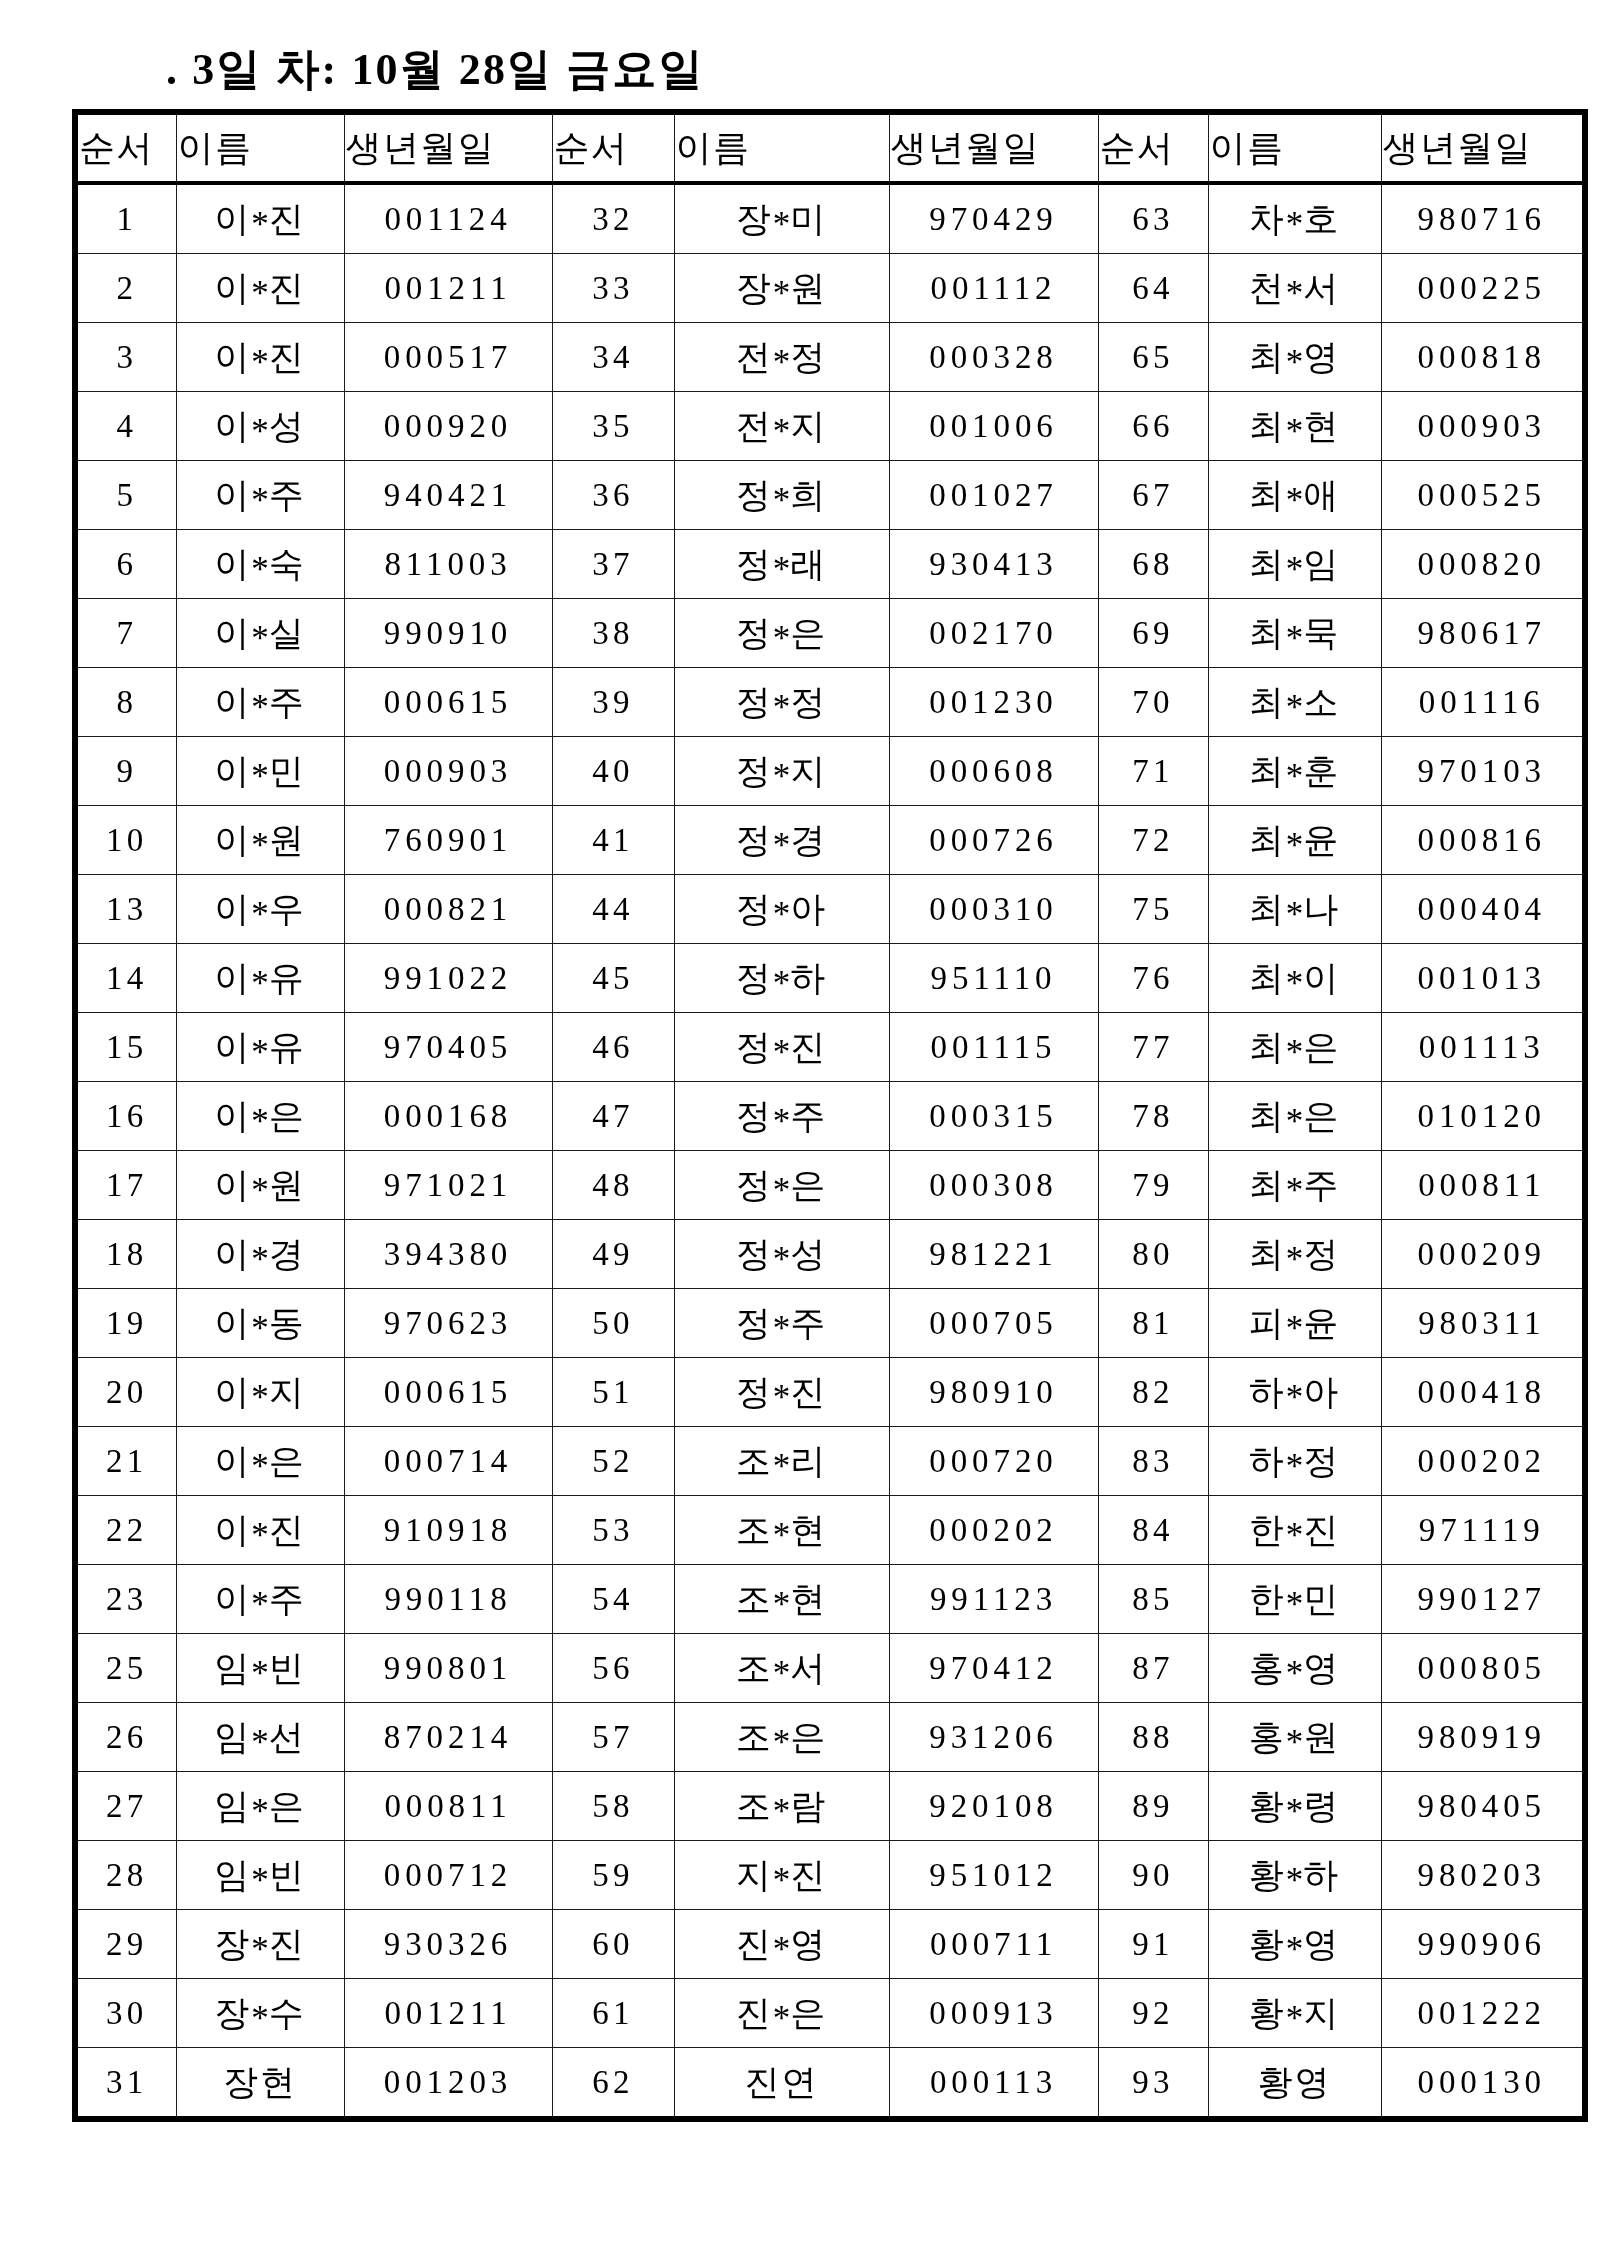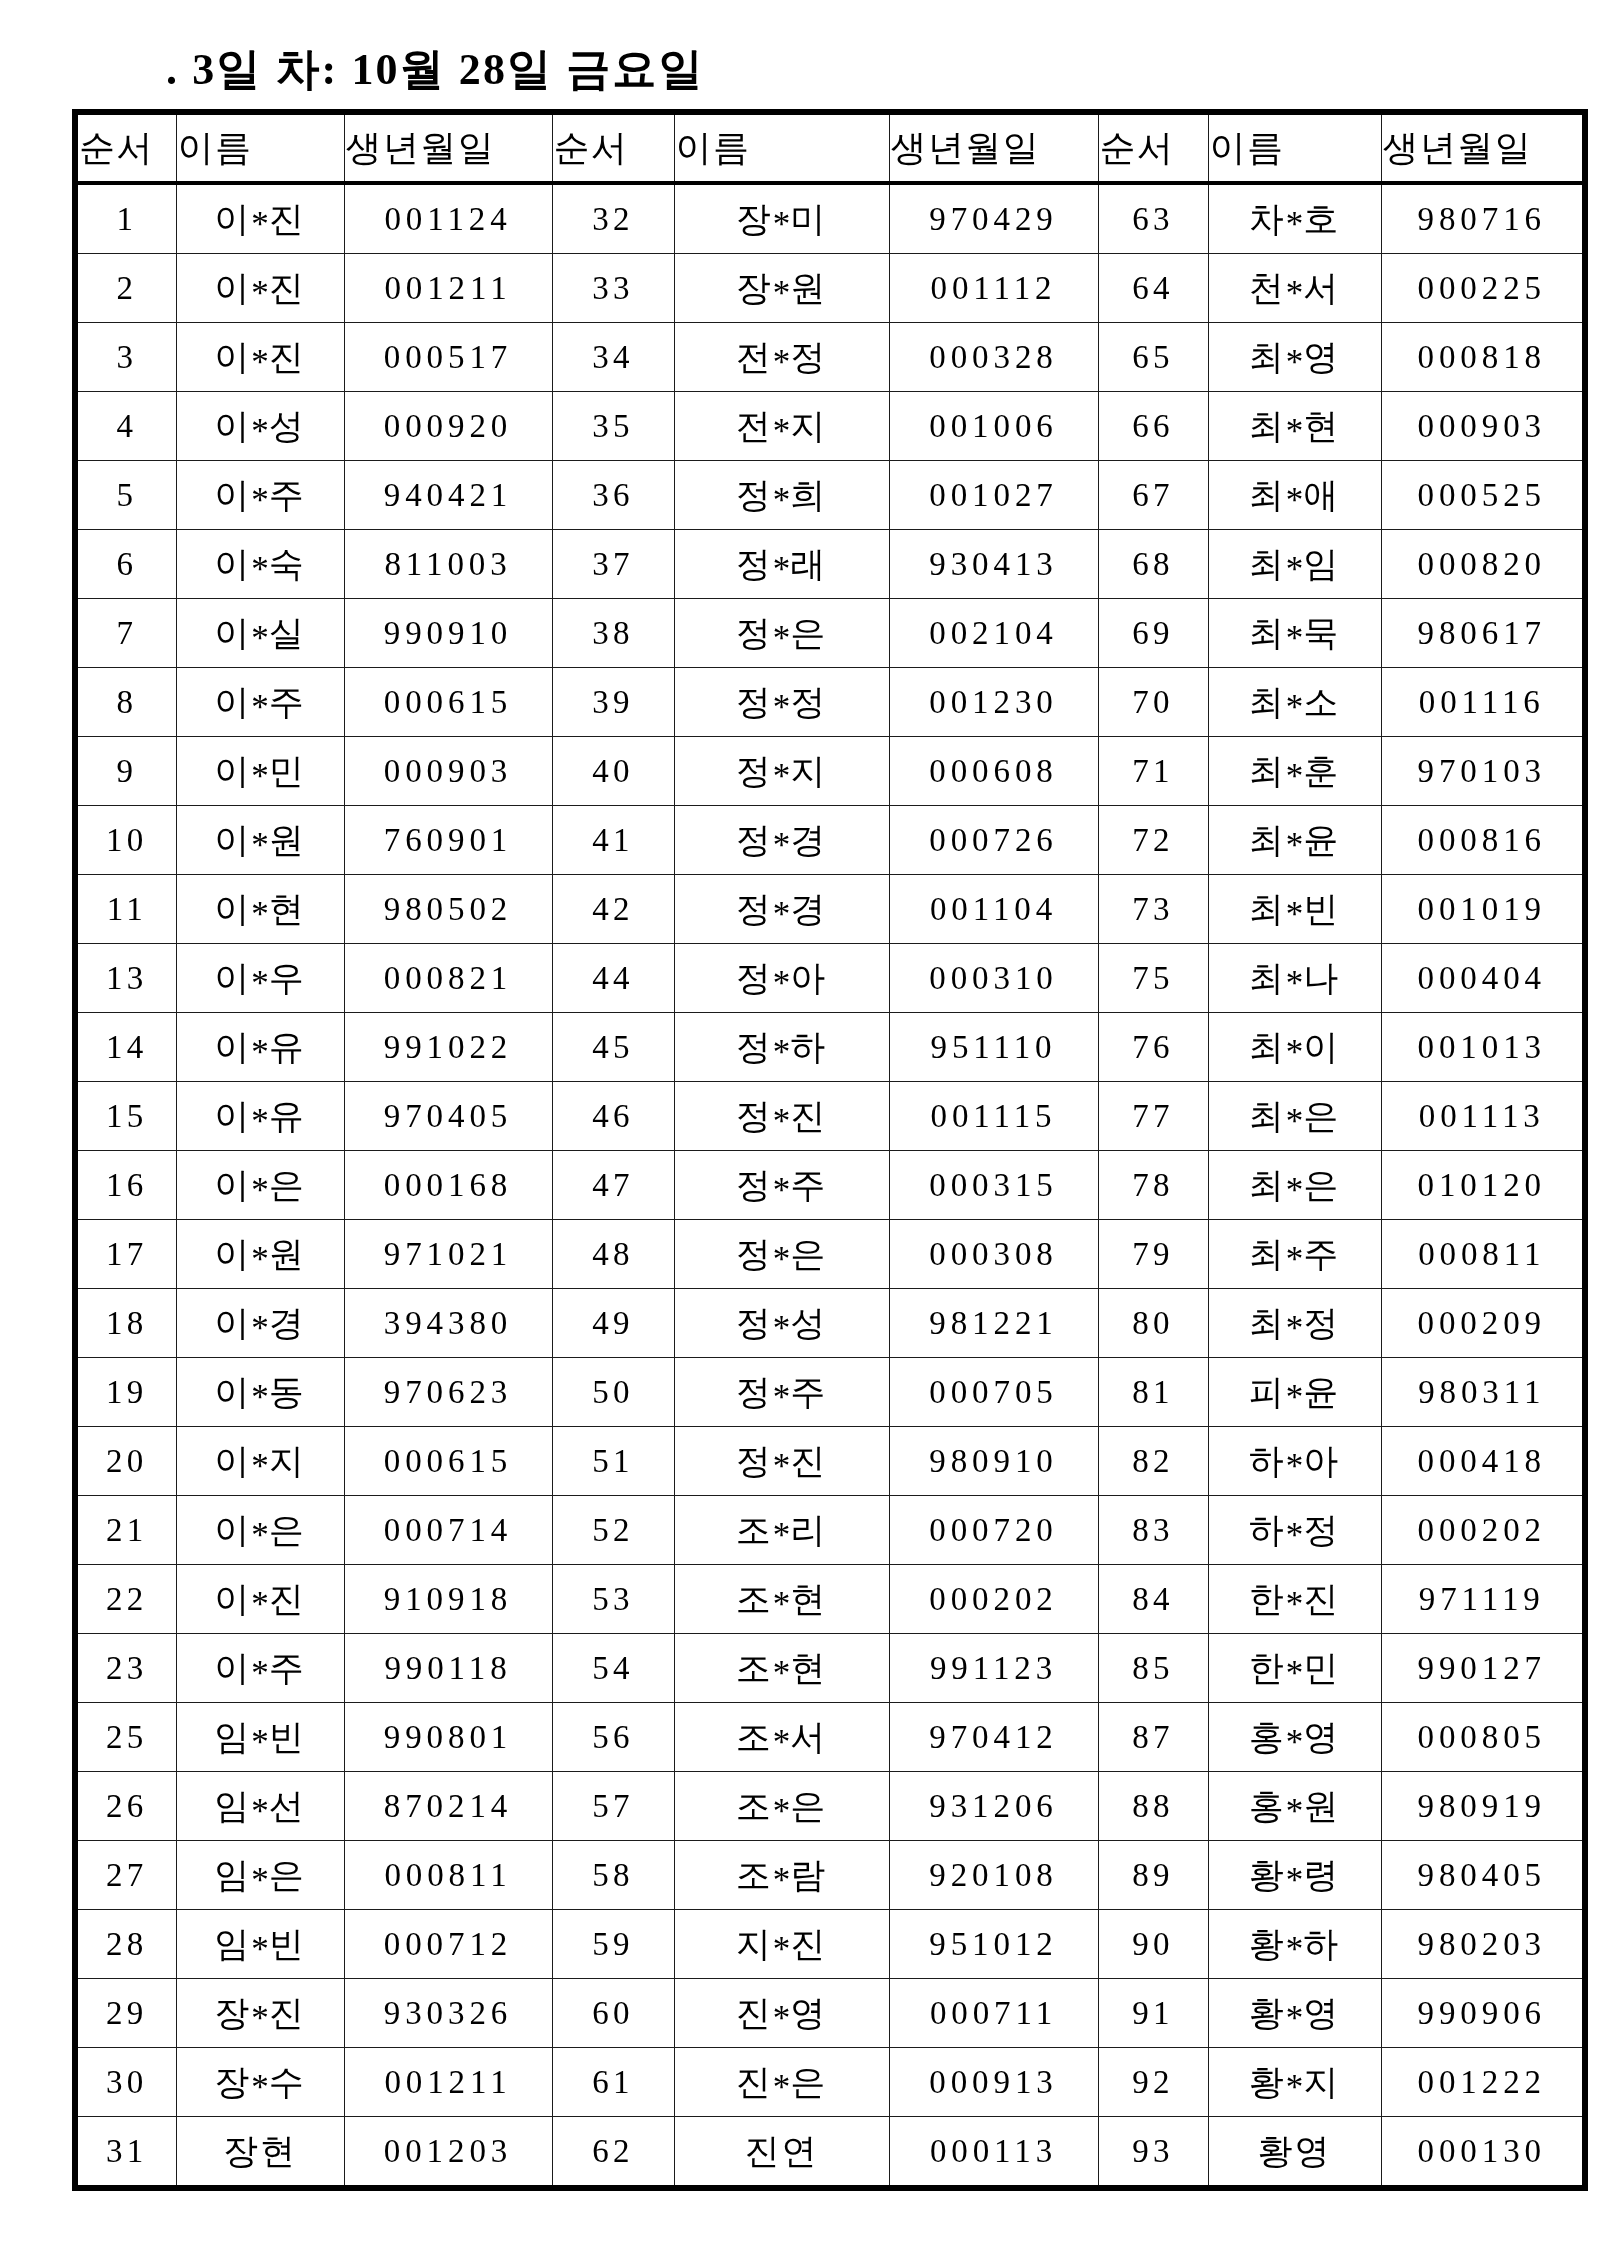--- a/index.html
+++ b/index.html
@@ -167,21 +167,21 @@
           <td class="order-col">68</td>
           <td class="name-col">최<span class="ast">*</span>임</td>
           <td class="dob-col">000820</td>
         </tr>
         <tr>
           <td class="order-col">7</td>
           <td class="name-col">이<span class="ast">*</span>실</td>
           <td class="dob-col">990910</td>
           <td class="order-col">38</td>
           <td class="name-col">정<span class="ast">*</span>은</td>
-          <td class="dob-col">002104</td>
+          <td class="dob-col">002170</td>
           <td class="order-col">69</td>
           <td class="name-col">최<span class="ast">*</span>묵</td>
           <td class="dob-col">980617</td>
         </tr>
         <tr>
           <td class="order-col">8</td>
           <td class="name-col">이<span class="ast">*</span>주</td>
           <td class="dob-col">000615</td>
           <td class="order-col">39</td>
           <td class="name-col">정<span class="ast">*</span>정</td>
@@ -206,31 +206,20 @@
           <td class="name-col">이<span class="ast">*</span>원</td>
           <td class="dob-col">760901</td>
           <td class="order-col">41</td>
           <td class="name-col">정<span class="ast">*</span>경</td>
           <td class="dob-col">000726</td>
           <td class="order-col">72</td>
           <td class="name-col">최<span class="ast">*</span>윤</td>
           <td class="dob-col">000816</td>
         </tr>
         <tr>
-          <td class="order-col">11</td>
-          <td class="name-col">이<span class="ast">*</span>현</td>
-          <td class="dob-col">980502</td>
-          <td class="order-col">42</td>
-          <td class="name-col">정<span class="ast">*</span>경</td>
-          <td class="dob-col">001104</td>
-          <td class="order-col">73</td>
-          <td class="name-col">최<span class="ast">*</span>빈</td>
-          <td class="dob-col">001019</td>
-        </tr>
-        <tr>
           <td class="order-col">13</td>
           <td class="name-col">이<span class="ast">*</span>우</td>
           <td class="dob-col">000821</td>
           <td class="order-col">44</td>
           <td class="name-col">정<span class="ast">*</span>아</td>
           <td class="dob-col">000310</td>
           <td class="order-col">75</td>
           <td class="name-col">최<span class="ast">*</span>나</td>
           <td class="dob-col">000404</td>
         </tr>

